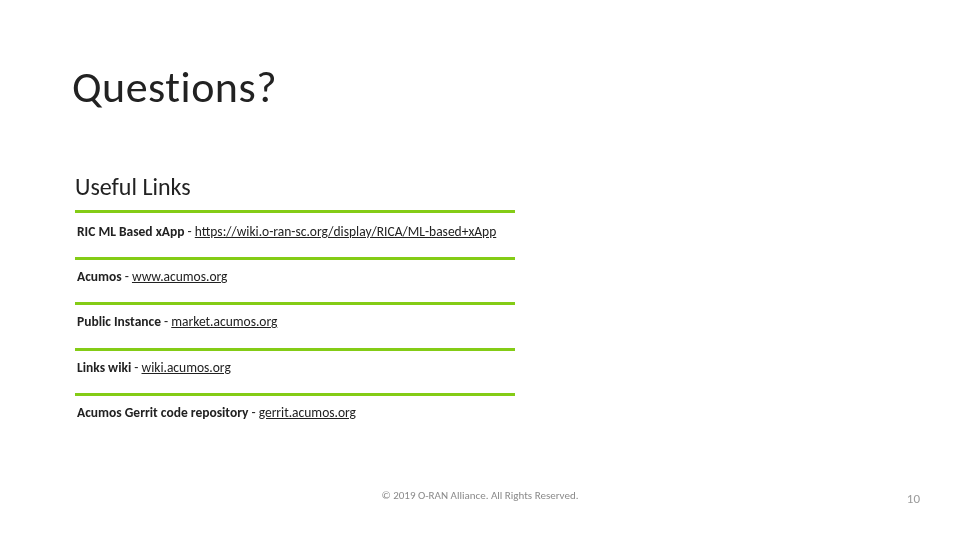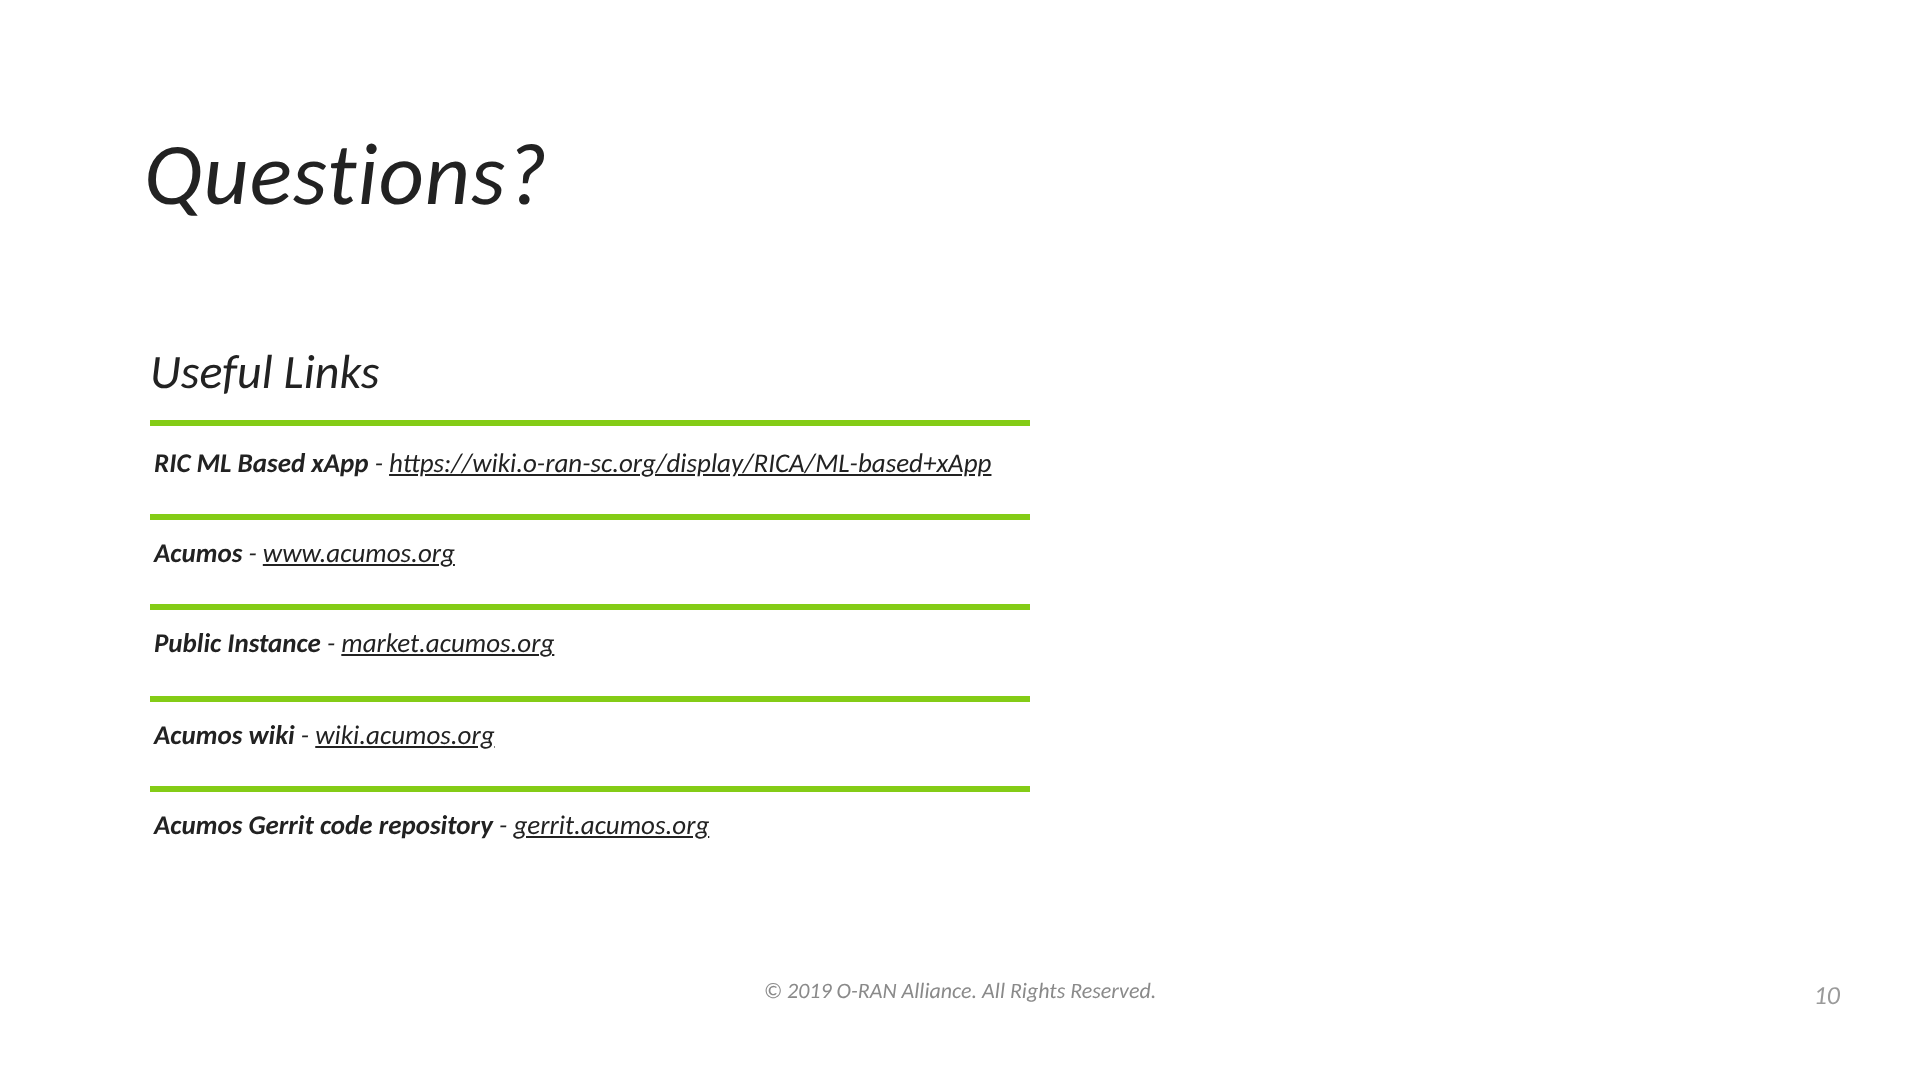--- a/index.html
+++ b/index.html
@@ -1,17 +1,17 @@
 <!DOCTYPE html>
 <html><head>
 <meta charset="utf-8">
 <style>
   * { margin: 0; padding: 0; box-sizing: border-box; }
   html, body { width: 960px; height: 540px; background: #fff; font-family: "Segoe UI", "Calibri", Arial, sans-serif; color: #262626; }
-  .slide { position: relative; width: 960px; height: 540px; font-style: italic; }
+  .slide { position: relative; width: 960px; height: 540px; }
   .title {
     position: absolute; left: 72px; top: 60px;
     font-size: 44px; font-weight: 300; letter-spacing: 0.5px;
     color: #222;
   }
   .subtitle {
     position: absolute; left: 75px; top: 172px;
     font-size: 24px; font-weight: 300; color: #222;
   }
   .links {
@@ -46,21 +46,21 @@
     <div class="item">
       <span>RIC ML Based xApp</span><span class="sep"> - </span><a class="url">https://wiki.o-ran-sc.org/display/RICA/ML-based+xApp</a>
     </div>
     <div class="item">
       <span>Acumos</span><span class="sep"> - </span><a class="url">www.acumos.org</a>
     </div>
     <div class="item">
       <span>Public Instance</span><span class="sep"> - </span><a class="url">market.acumos.org</a>
     </div>
     <div class="item">
-      <span>Acumos wiki</span><span class="sep"> - </span><a class="url">wiki.acumos.org</a>
+      <span>Links wiki</span><span class="sep"> - </span><a class="url">wiki.acumos.org</a>
     </div>
     <div class="item">
       <span>Acumos Gerrit code repository</span><span class="sep"> - </span><a class="url">gerrit.acumos.org</a>
     </div>
   </div>
 
   <div class="footer-copy">© 2019 O-RAN Alliance. All Rights Reserved.</div>
   <div class="page-num">10</div>
 </div>
 

